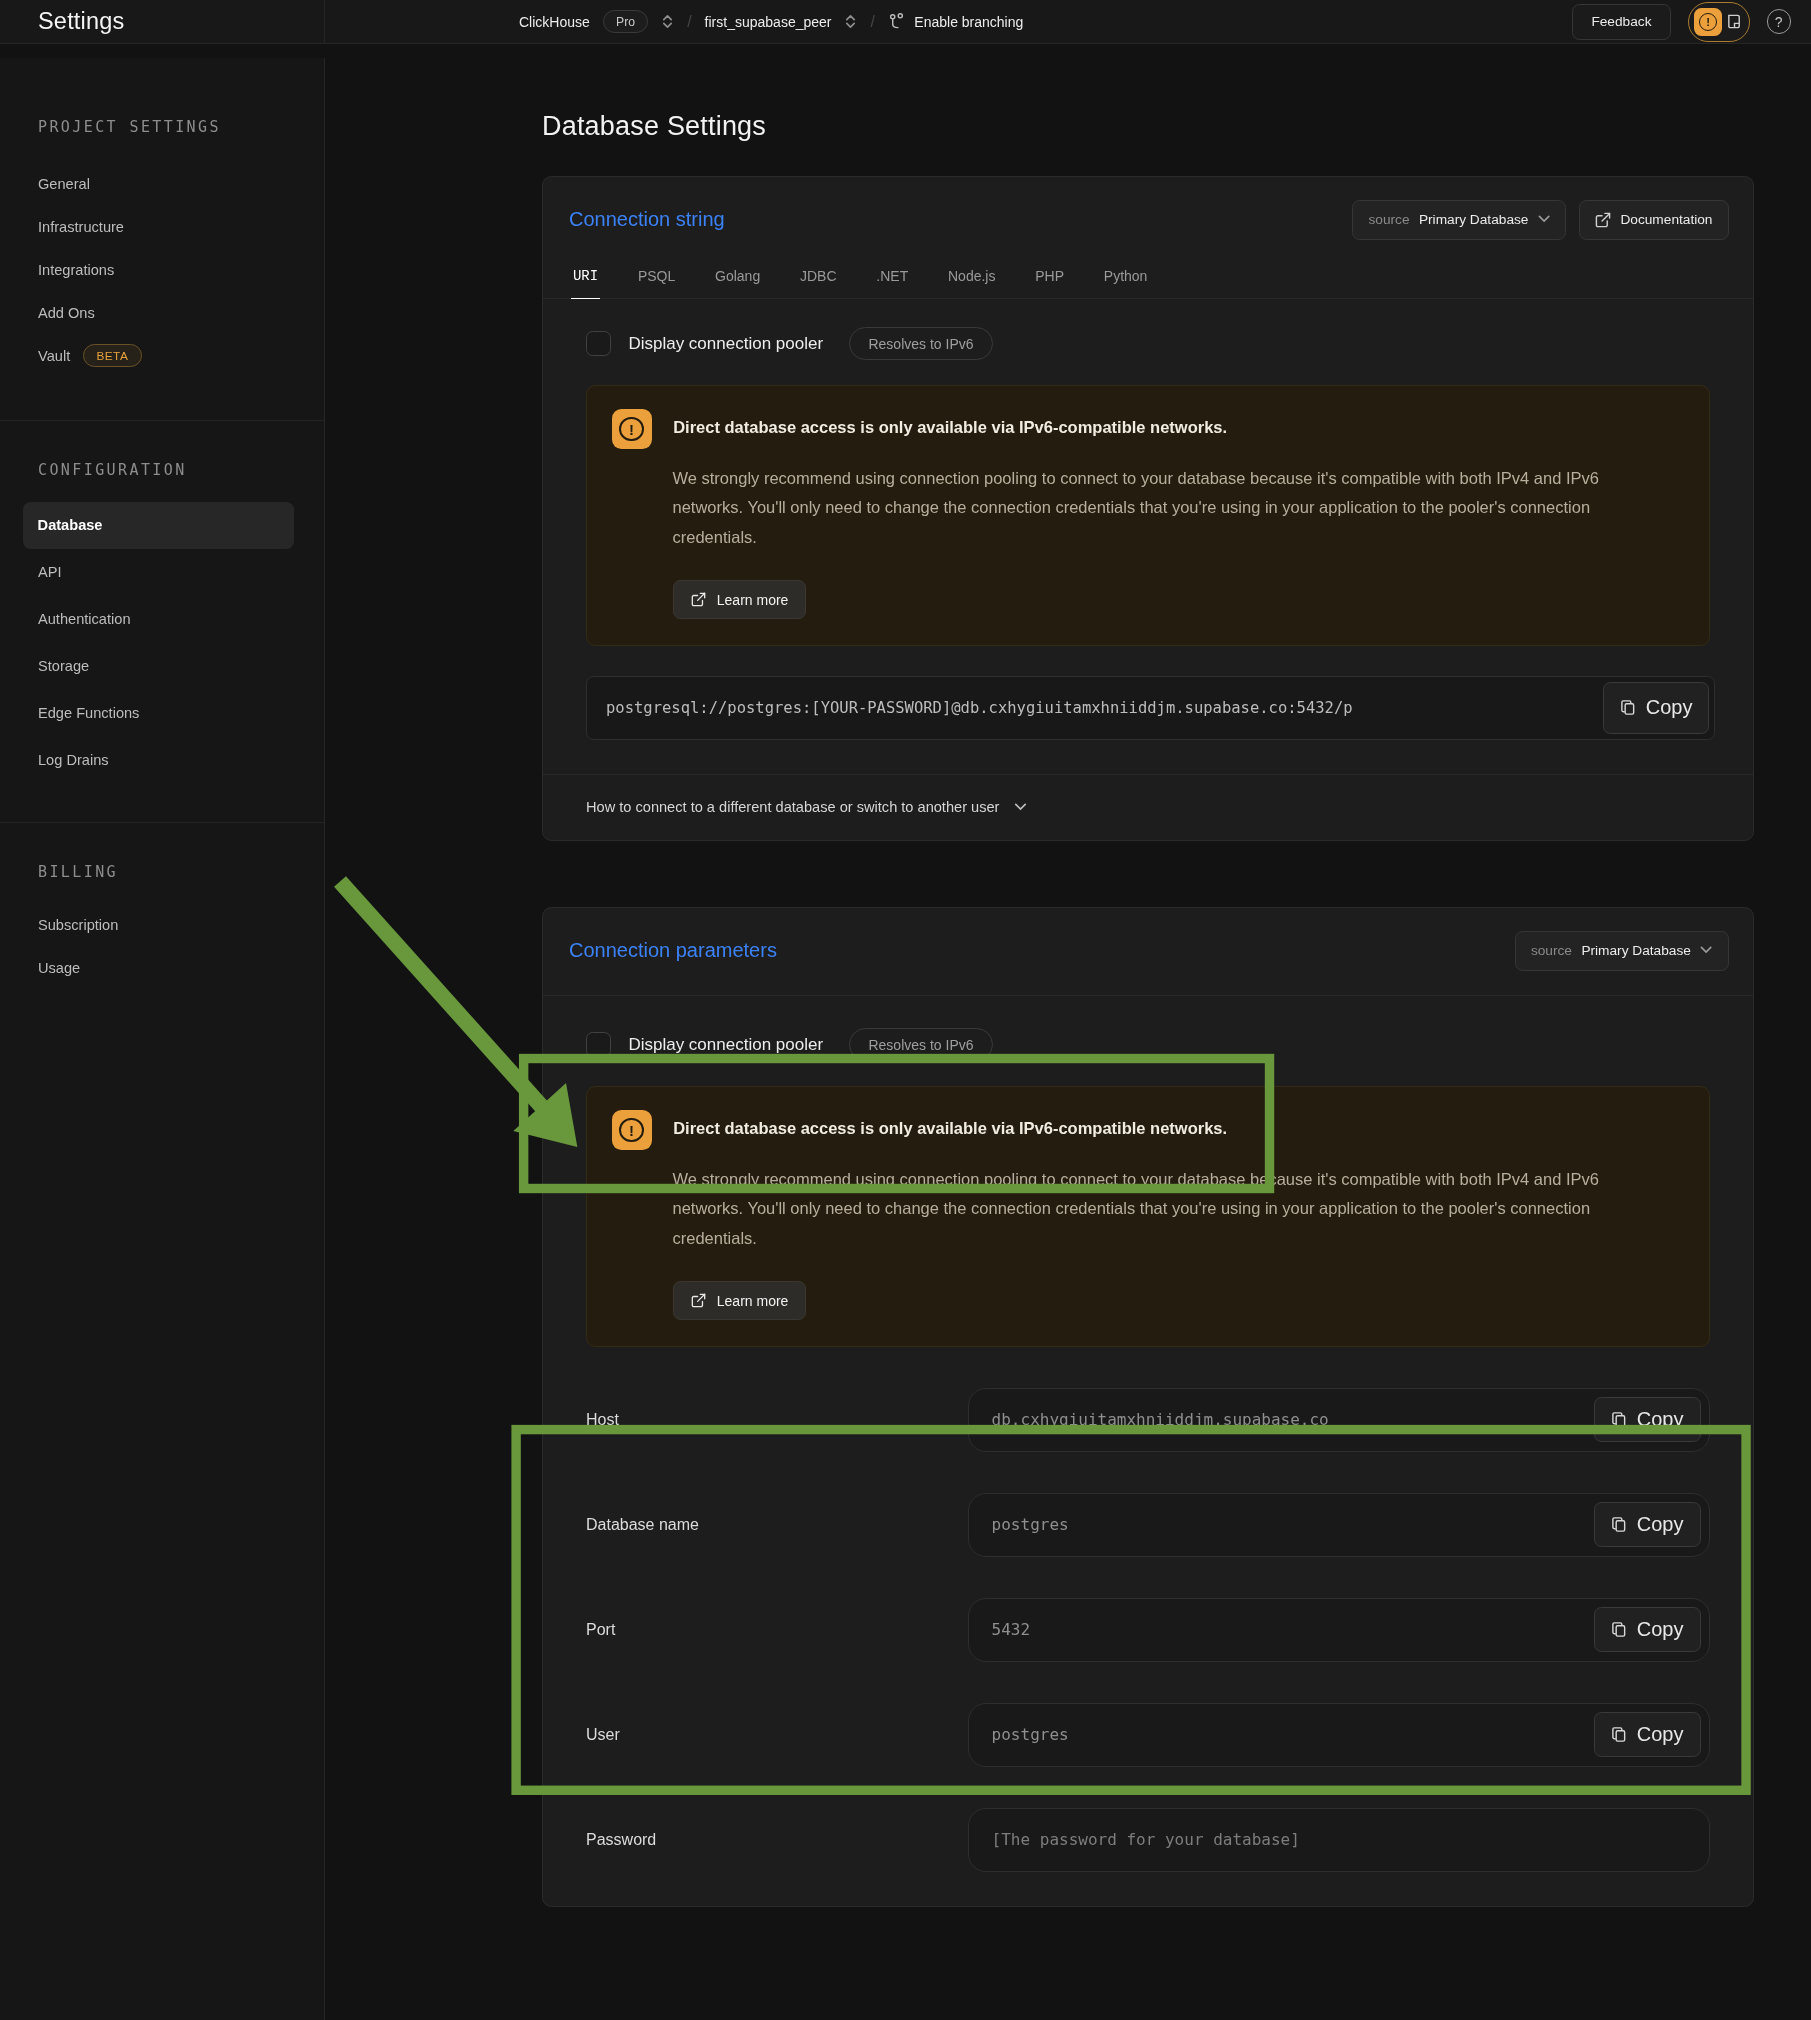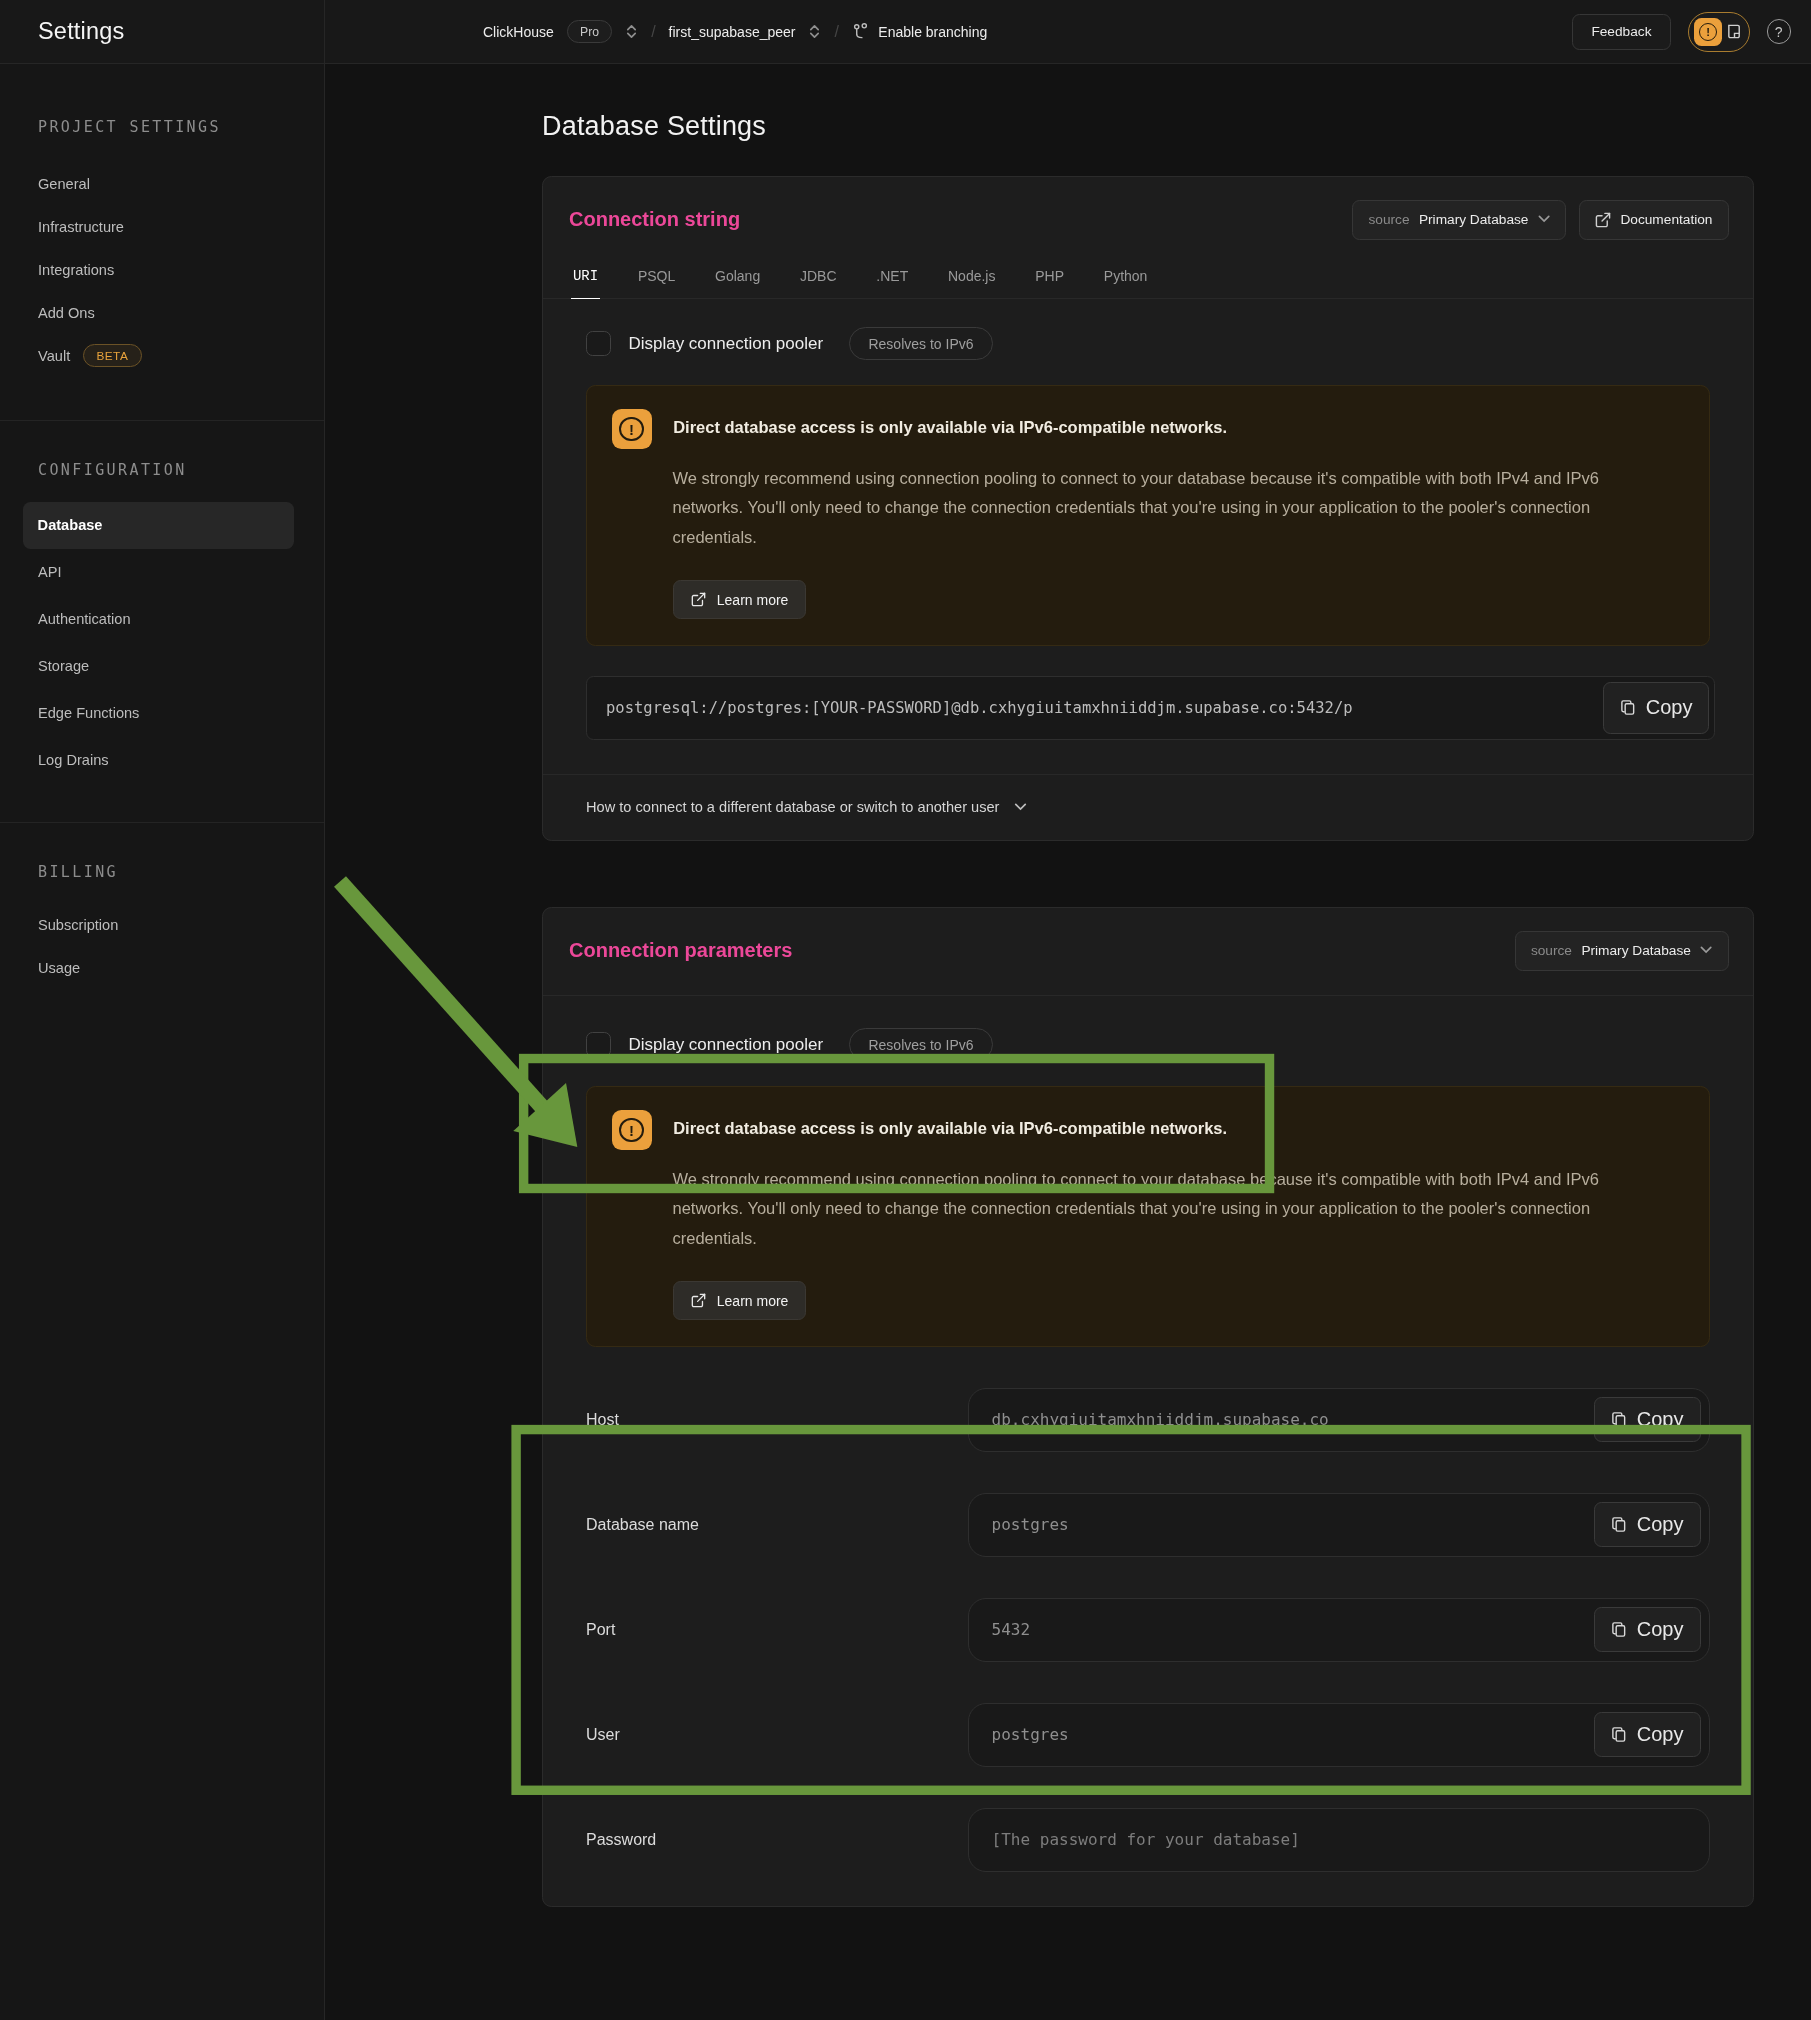--- a/index.html
+++ b/index.html
@@ -5,23 +5,23 @@
   * { margin:0; padding:0; box-sizing:border-box; }
   html,body { background:#121212; }
   body {
     width:1812px; height:2021px; position:relative; overflow:hidden;
     font-family:"Liberation Sans", sans-serif; color:#e6e6e6;
     -webkit-font-smoothing:antialiased;
   }
 
   
   .topbar {
-    position:absolute; top:0; left:0; right:0; height:64px;
+    position:absolute; top:0; left:0; right:0; height:44px;
     background:#181818; border-bottom:0.9px solid #262626;
-    display:flex; align-items:center; z-index:10;
+    display:flex; align-items:center; z-index:10;gap:36px;
   }
   .topbar-left {
     width:325px; height:100%; border-right:0.9px solid #262626;
     display:flex; align-items:center; padding-left:38px; flex:none;
   }
   .app-title { font-size:23.5px; font-weight:500; color:#f5f5f5; letter-spacing:0.2px; }
   .breadcrumb { display:flex; align-items:center; gap:13px; margin-left:158px; font-size:14px; }
   .crumb-org, .crumb-project { color:#ededed; }
   .plan-pill {
     border:0.9px solid #3a3a3a; border-radius:941px; padding:3.8px 12.2px;
@@ -88,21 +88,21 @@
   .card {
     width:1212px; background:#1d1d1d; border:0.9px solid #2b2b2b; border-radius:9.4px;
     margin-top:34px;
   }
   .card + .card { margin-top:66px; }
   .card-header {
     display:flex; align-items:center; justify-content:space-between;
     padding:22.6px 24.5px 19px 26px;
   }
   .card-header.with-divider { border-bottom:0.9px solid #282828; padding-bottom:24.5px; }
-  .card-title { font-size:20px; font-weight:700; color:#ec4899; }
+  .card-title { font-size:20px; font-weight:400; color:#3b82f6; }
   .header-actions { display:flex; align-items:center; gap:13px; }
   .select-btn, .doc-btn {
     height:40px; display:flex; align-items:center; gap:9.4px; padding:0 15px;
     background:#232323; border:0.9px solid #363636; border-radius:7.5px;
     font-size:13.7px; cursor:pointer;
   }
   .select-btn .src-label { color:#8a8a8a; }
   .select-btn .src-value { color:#ececec; }
   .doc-btn { color:#ececec; }
   .icon { display:inline-flex; flex:none; }

